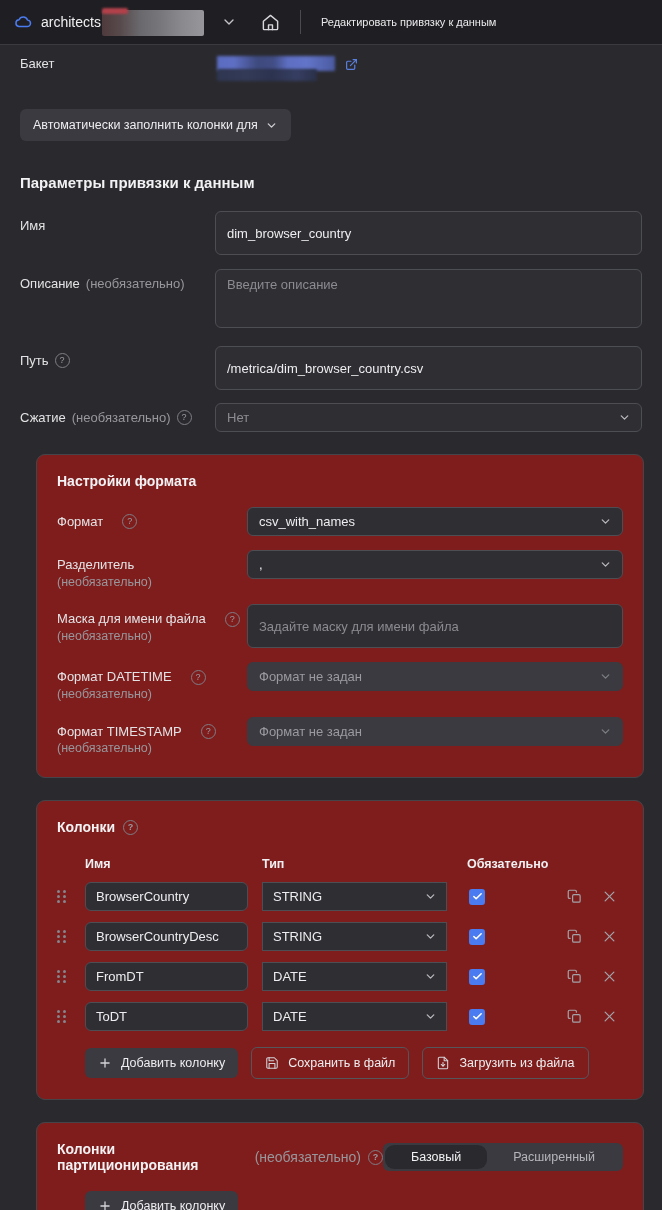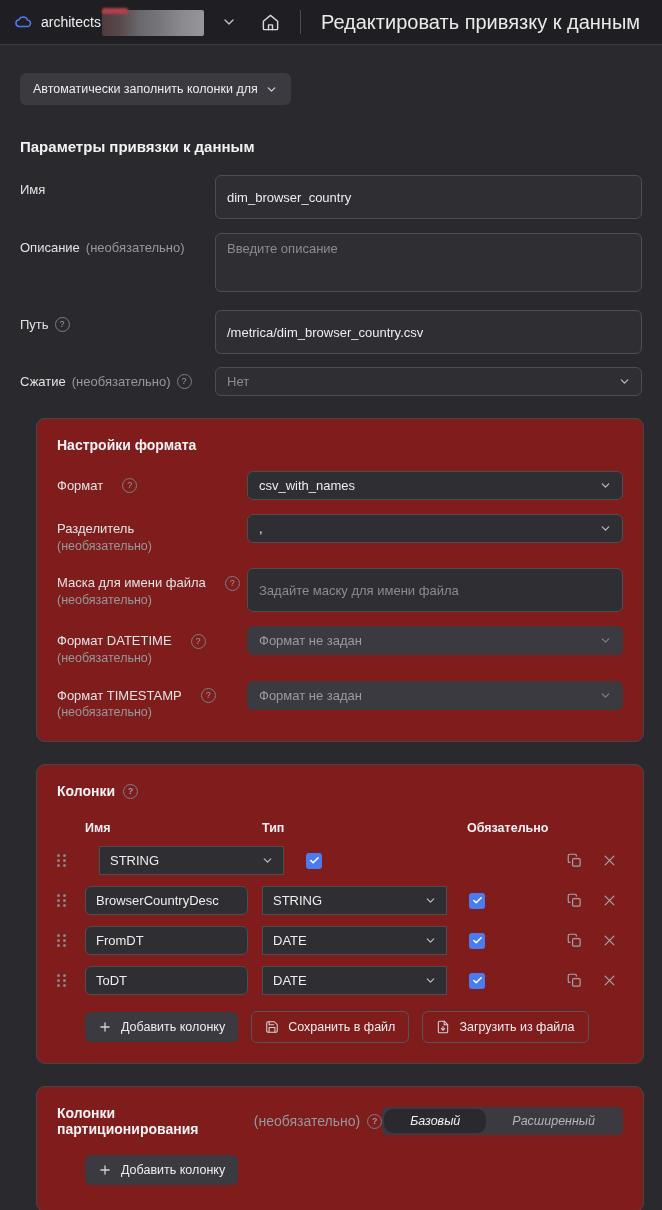--- a/index.html
+++ b/index.html
@@ -34,21 +34,21 @@
     filter: blur(0.6px);
   }
   .redact-org::before {
     content:"";
     position:absolute; left:0; top:-2px; width:26px; height:6px;
     background:#b0404a; border-radius:2px; filter: blur(1px);
   }
   .nav-chevron { margin-left: 120px; width: 16px; height: 16px; color:#c4c4c8; cursor:pointer; }
   .home-icon { margin-left: 24px; width: 19px; height: 19px; color:#d8d8dc; cursor:pointer; }
   .nav-divider { width:1px; height:24px; background:#4a4a50; margin-left:20px; }
-  .nav-title { margin-left: 20px; font-size: 20px; color:#eaeaec; white-space: nowrap; }
+  .nav-title { margin-left: 20px; font-size: 11px; color:#eaeaec; white-space: nowrap; }
 
   
   .content { padding: 0 0 0 0; position: relative; }
 
   .bucket-row {
     display:flex; align-items:center;
     height: 36px;
     padding: 0 20px;
     position: relative;
   }
@@ -212,21 +212,20 @@
   
   .part-head { display:flex; align-items:center; }
   .part-title { font-size:14px; font-weight:bold; color:#f2f2f4; display:flex; align-items:center; gap:7px; }
   .part-title .opt { color:#97979c; font-weight:normal; }
   .seg {
     margin-left:auto; display:flex; background:#3a3a40; border-radius:6px; padding:2px;
   }
   .seg-item {
     font-size:12.5px; padding:5px 26px; border-radius:9px; color:#b5b5bb; cursor:pointer;
     font-family:"Liberation Sans", sans-serif;
-    font-style:italic;
   }
   .seg-item.active { background:#2a2a2e; color:#f2f2f4; }
 </style>
 </head>
 <body>
 
 <div class="topbar">
   <span class="cloud-icon">
     <svg viewBox="0 0 24 24" fill="none" stroke="#4b7bf0" stroke-width="2" stroke-linecap="round" stroke-linejoin="round">
       <path d="M6.5 18A4.5 4.5 0 0 1 6.8 9.05 6 6 0 0 1 18 9.5 4.25 4.25 0 0 1 17.5 18z"></path>
@@ -245,20 +244,34 @@
         <path d="M9.5 21v-6h5v6"></path>
     </svg>
   </span>
   <div class="nav-divider"></div>
   <span class="nav-title">Редактировать привязку к данным</span>
 </div>
 
 <div class="content">
 
   
+  <div class="bucket-row">
+    <span class="bucket-label">Бакет</span>
+    <span class="bucket-value-wrap">
+      <span class="redact-bucket"></span>
+      <span class="redact-bucket2"></span>
+      <span class="ext-link-icon">
+        <svg viewBox="0 0 24 24" fill="none" stroke="currentColor" stroke-width="2.2" stroke-linecap="round" stroke-linejoin="round">
+          <path d="M18 13v6a2 2 0 0 1-2 2H5a2 2 0 0 1-2-2V8a2 2 0 0 1 2-2h6"></path>
+            <polyline points="15 3 21 3 21 9"></polyline>
+            <line x1="10" y1="14" x2="21" y2="3"></line>
+        </svg>
+      </span>
+    </span>
+  </div>
 
   
   <button class="autofill-btn">
     <span>Автоматически заполнить колонки для</span>
     <svg viewBox="0 0 24 24" fill="none" stroke="currentColor" stroke-width="2.4" stroke-linecap="round" stroke-linejoin="round">
         <polyline points="6 9 12 15 18 9"></polyline>
       </svg>
   </button>
 
   
@@ -431,20 +444,21 @@
           <div class="drag">
             <div class="drag-dots">
               <i></i>
               <i></i>
               <i></i>
               <i></i>
               <i></i>
               <i></i>
             </div>
           </div>
+          <input class="col-name-inp" type="text" value="BrowserCountry" style="">
           <div class="col-type">
             <span>STRING</span>
             <span class="chev"><svg viewBox="0 0 24 24" fill="none" stroke="currentColor" stroke-width="2.4" stroke-linecap="round" stroke-linejoin="round">
                 <polyline points="6 9 12 15 18 9"></polyline>
               </svg></span>
           </div>
           <div class="chk-wrap">
             <div class="chk">
               <svg viewBox="0 0 24 24" fill="none" stroke="currentColor" stroke-width="3.4" stroke-linecap="round" stroke-linejoin="round">
                 <polyline points="20 6 9 17 4 12"></polyline>

